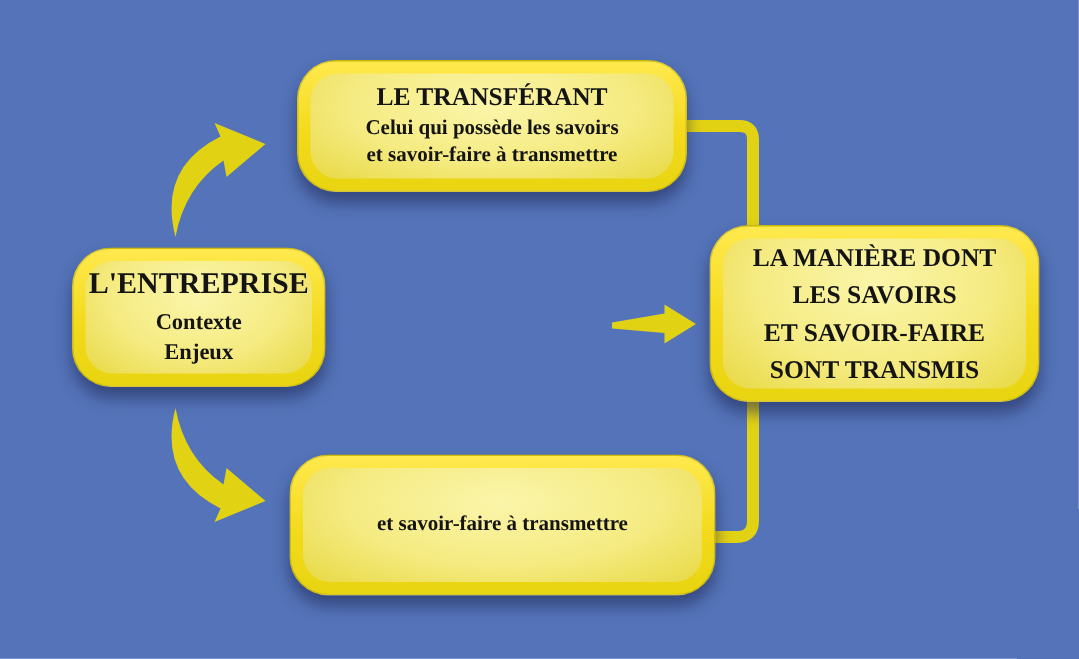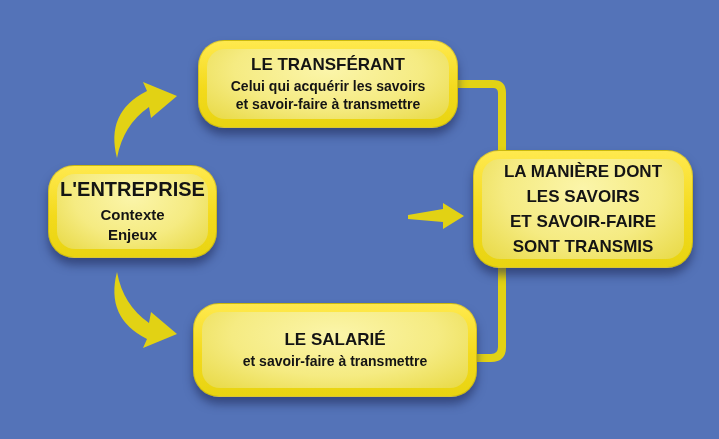--- a/index.html
+++ b/index.html
@@ -13,20 +13,21 @@
     --text-dark:#141414;
     --circle-fill:#ffffff;
     --circle-text:#3b62a4;
     --shadow:rgba(27,36,80,0.55);
   }
   html,body{margin:0;padding:0;}
   body{font-family:"Liberation Sans", sans-serif;}
   .canvas{
     position:relative;width:719px;height:439px;overflow:hidden;
     background:var(--bg);
+    font-family:Liberation Serif, serif;
   }
   .overlay{position:absolute;left:0;top:0;width:719px;height:439px;}
   .conn{fill:none;stroke:var(--connector);stroke-width:8;}
   .arr{fill:var(--connector);stroke:none;}
   .box{
     position:absolute;box-sizing:border-box;
     border-radius:26px;padding:8px;
     background:linear-gradient(180deg,var(--box-border-light) 0%,var(--box-border) 55%,#e8d411 100%);
     border:1px solid rgba(150,135,10,.35);
     box-shadow:0 7px 10px var(--shadow);
@@ -76,21 +77,21 @@
     <path class="conn" d="M452,84 H493 Q502,84 502,93 V158"></path>
     <path class="conn" d="M502,264 V347 Q502,358 491,358 H471"></path>
     <path class="arr" d="M117,158 Q105,112 147,91 L143,82 L177,96 L151,118 L149,107 Q123,125 117,158 Z"></path>
     <path class="arr" d="M117,272 Q105,318 147,339 L143,348 L177,334 L151,312 L149,323 Q123,305 117,272 Z"></path>
     <polygon class="arr" points="408,215 443,209 443,203 464,216 443,229 443,222 408,219"></polygon>
   </svg>
 
   <div class="box box-top">
     <div class="inner">
       <div class="t17">LE TRANSFÉRANT</div>
-      <div class="b14">Celui qui acquérir les savoirs</div>
+      <div class="b14">Celui qui possède les savoirs</div>
       <div class="b14">et savoir-faire à transmettre</div>
     </div>
   </div>
 
   <div class="box box-left">
     <div class="inner">
       <div class="t20">L'ENTREPRISE</div>
       <div class="b15">Contexte</div>
       <div class="b15">Enjeux</div>
     </div>
@@ -100,19 +101,18 @@
     <div class="inner">
       <div class="r17">LA MANIÈRE DONT</div>
       <div class="r17">LES SAVOIRS</div>
       <div class="r17">ET SAVOIR-FAIRE</div>
       <div class="r17">SONT TRANSMIS</div>
     </div>
   </div>
 
   <div class="box box-bottom">
     <div class="inner">
-      <div class="t17">LE SALARIÉ</div>
       <div class="b14">et savoir-faire à transmettre</div>
     </div>
   </div>
 
 
 </div>
 
 </body></html>

